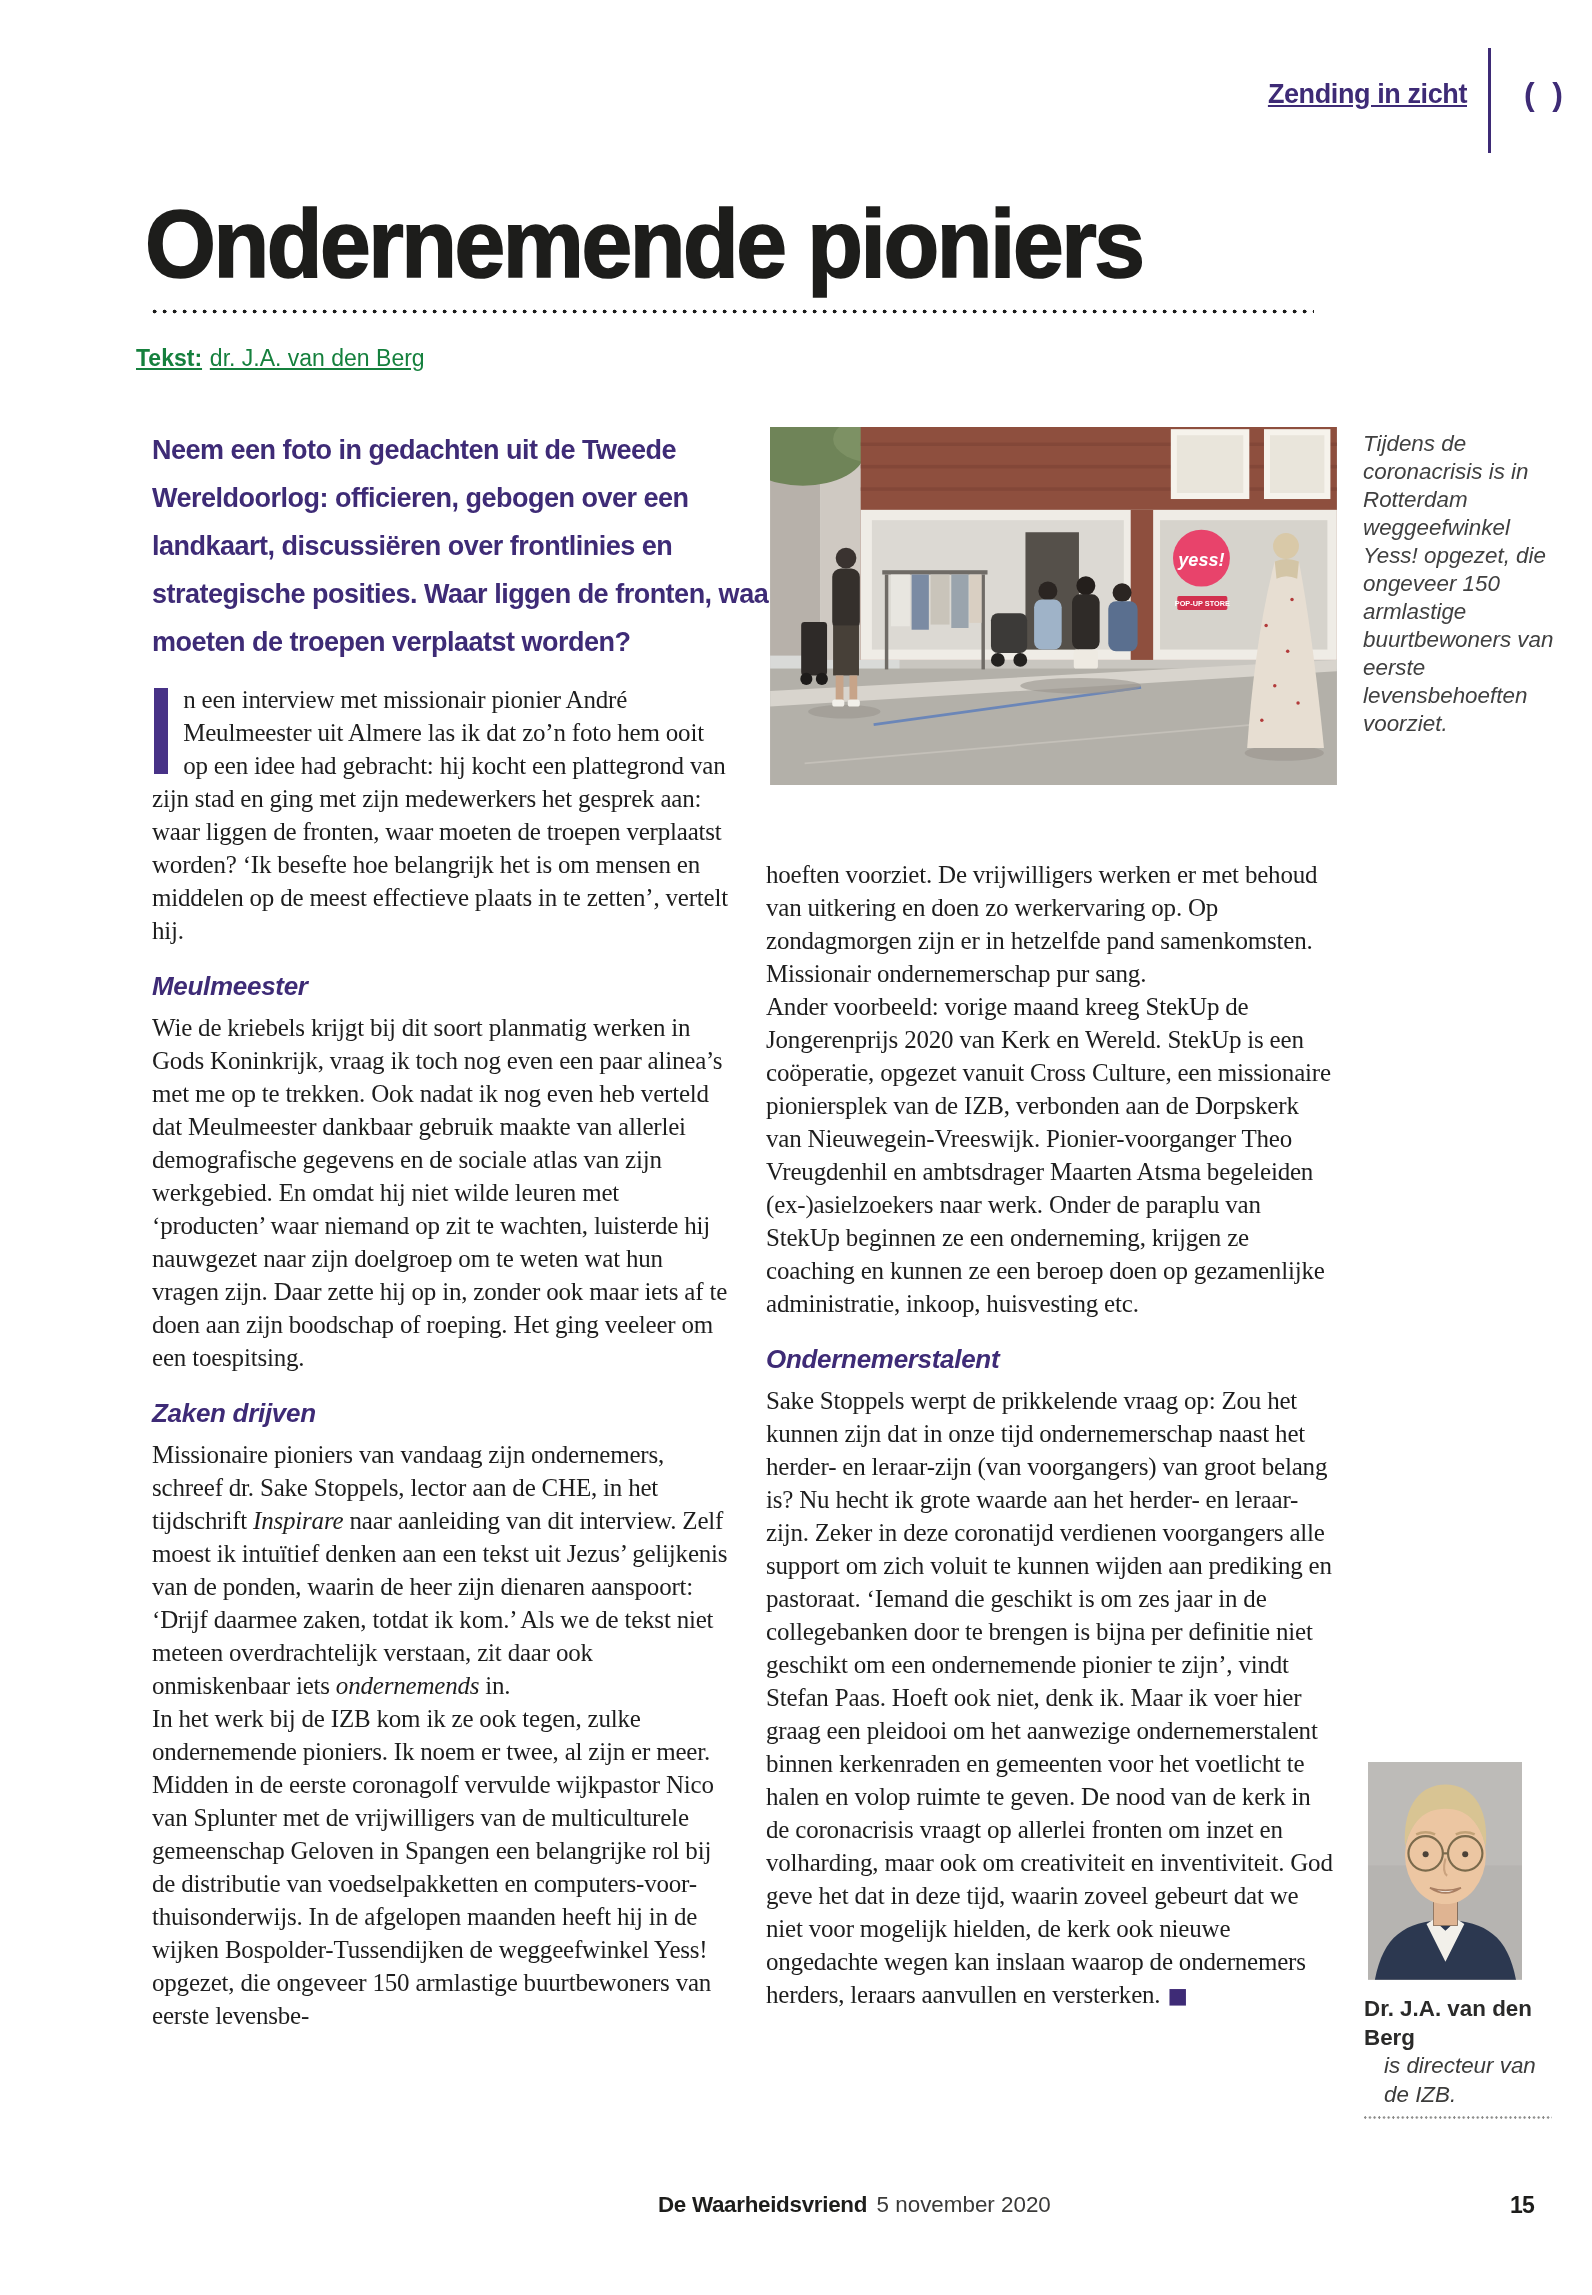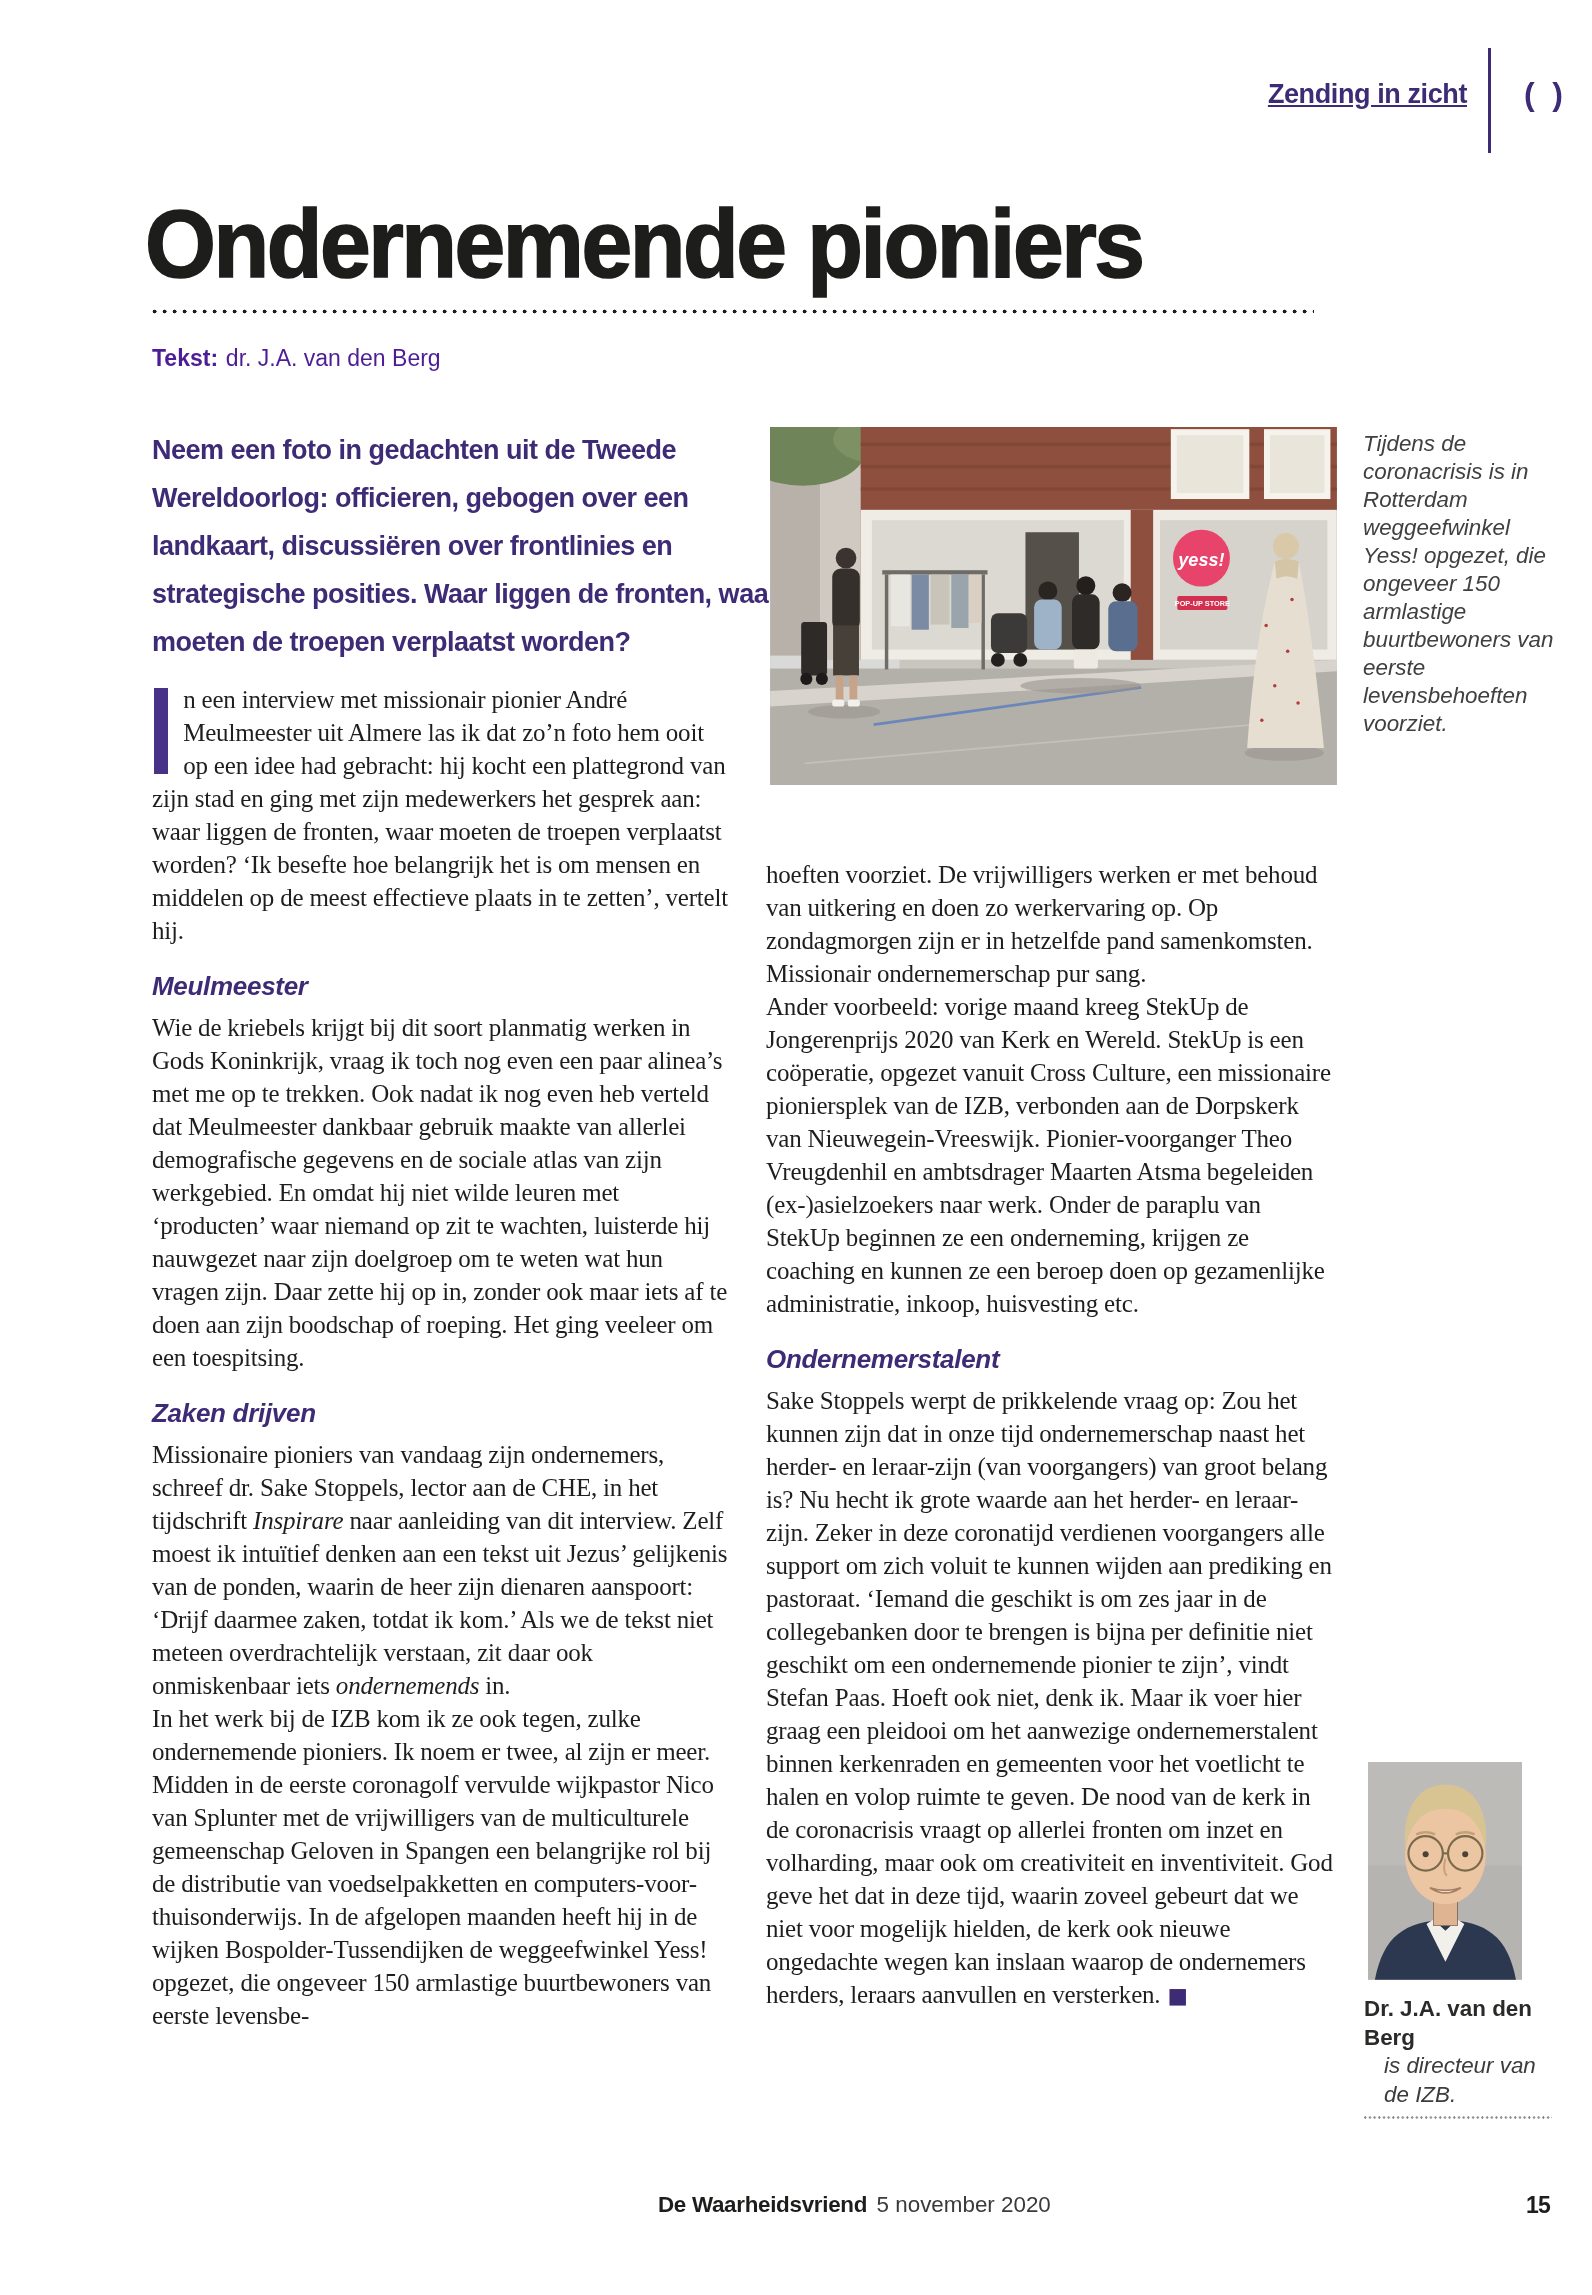--- a/index.html
+++ b/index.html
@@ -14,21 +14,21 @@
                 color:#3e2b76; letter-spacing:4.3px; }
 
   
   .article-title { position:absolute; left:145px; top:195px; font-size:97px; font-weight:bold;
                    color:#1d1d1b; letter-spacing:-2.6px; line-height:1; white-space:nowrap;
                    transform:scaleX(.94); transform-origin:left center;
                    -webkit-text-stroke:1.7px #1d1d1b; }
   .title-rule { position:absolute; left:152px; top:309px; width:1162px; height:5.2px;
                 background-image:radial-gradient(circle at 2.6px 2.6px, #1d1d1b 1.8px, transparent 2.2px);
                 background-size:10px 5.2px; background-repeat:repeat-x; }
-  .byline { position:absolute; left:152px; top:345px; font-size:23px; color:#4c1d95; }
+  .byline { position:absolute; left:136px; top:345px; font-size:23px; color:#15803d;text-decoration:underline; }
   .byline .lbl { font-weight:bold; margin-right:7.8px; }
 
   
   .intro { position:absolute; left:152px; top:399px; width:643px; font-size:27px; font-weight:bold;
            color:#3e2b76; line-height:48px; letter-spacing:-0.5px; }
 
   
   .col { position:absolute; font-family:"Liberation Serif", serif; font-size:25px; line-height:33px;
          color:#1e1e1e; letter-spacing:-0.2px; text-align:left; }
   .col p { margin:0; }
@@ -55,21 +55,21 @@
   .pc-role { font-style:italic;margin-left:20px; }
   .caption-rule { position:absolute; left:1364px; top:2116px; width:188px; height:2.6px;
                   background-image:radial-gradient(circle at 1.3px 1.3px, #8a8a88 0.9px, transparent 1.3px);
                   background-size:4.7px 2.6px; background-repeat:repeat-x; }
 
   
   .footer-left { position:absolute; left:658px; top:2192px; font-size:22.4px; color:#1d1d1b; }
   .footer-mag { font-weight:bold; letter-spacing:-0.3px; }
   .footer-date { margin-left:9.5px; color:#3a3a39; }
   .page-number { position:absolute; left:1510px; top:2192px; font-size:23px; font-weight:bold;
-                 color:#1d1d1b; letter-spacing:-0.9px;margin-left:16px; }
+                 color:#1d1d1b; letter-spacing:-0.9px; }
 </style>
 </head>
 <body>
 
 <div class="page">
 
   <div class="section-label">Zending in zicht</div>
   <div class="header-rule"></div>
   <div class="brand-mark">( )</div>
 

